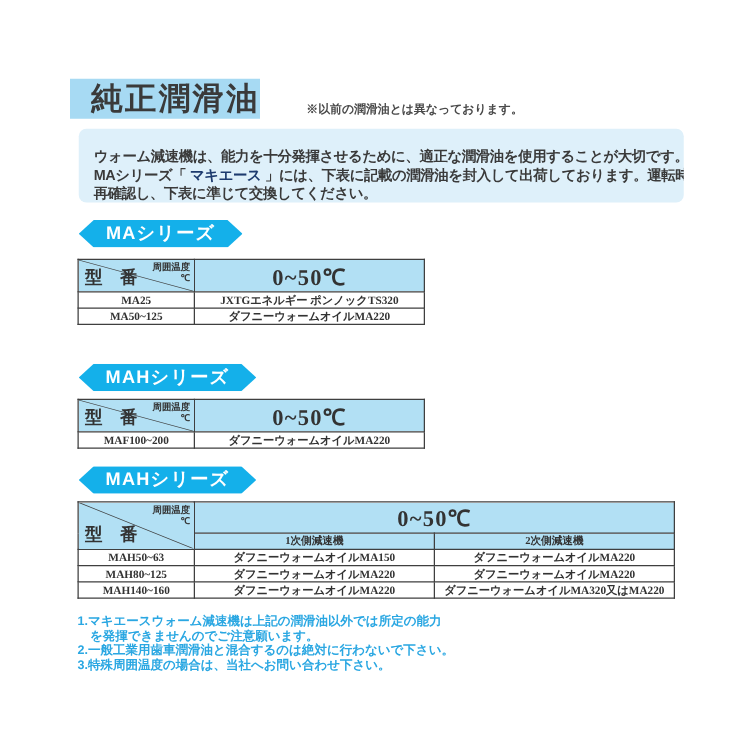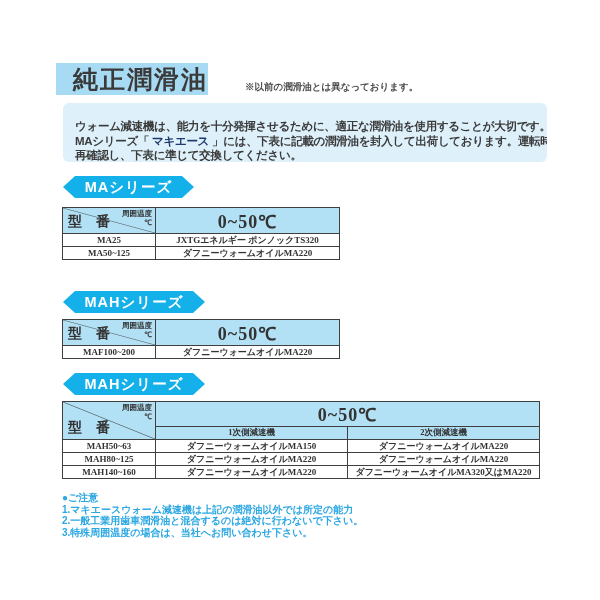--- a/index.html
+++ b/index.html
@@ -205,17 +205,17 @@
   </tr>
   <tr class="data-row">
     <td>MAH140~160</td>
     <td>ダフニーウォームオイルMA220</td>
     <td>ダフニーウォームオイルMA320又はMA220</td>
   </tr>
 </tbody>
   </table>
 
 <div class="abs notes">
-  <div>●ご注意</div>
   <div>1.マキエースウォーム減速機は上記の潤滑油以外では所定の能力</div>
+  <div>　を発揮できませんのでご注意願います。</div>
   <div>2.一般工業用歯車潤滑油と混合するのは絶対に行わないで下さい。</div>
   <div>3.特殊周囲温度の場合は、当社へお問い合わせ下さい。</div>
 </div>
 
 </body></html>

